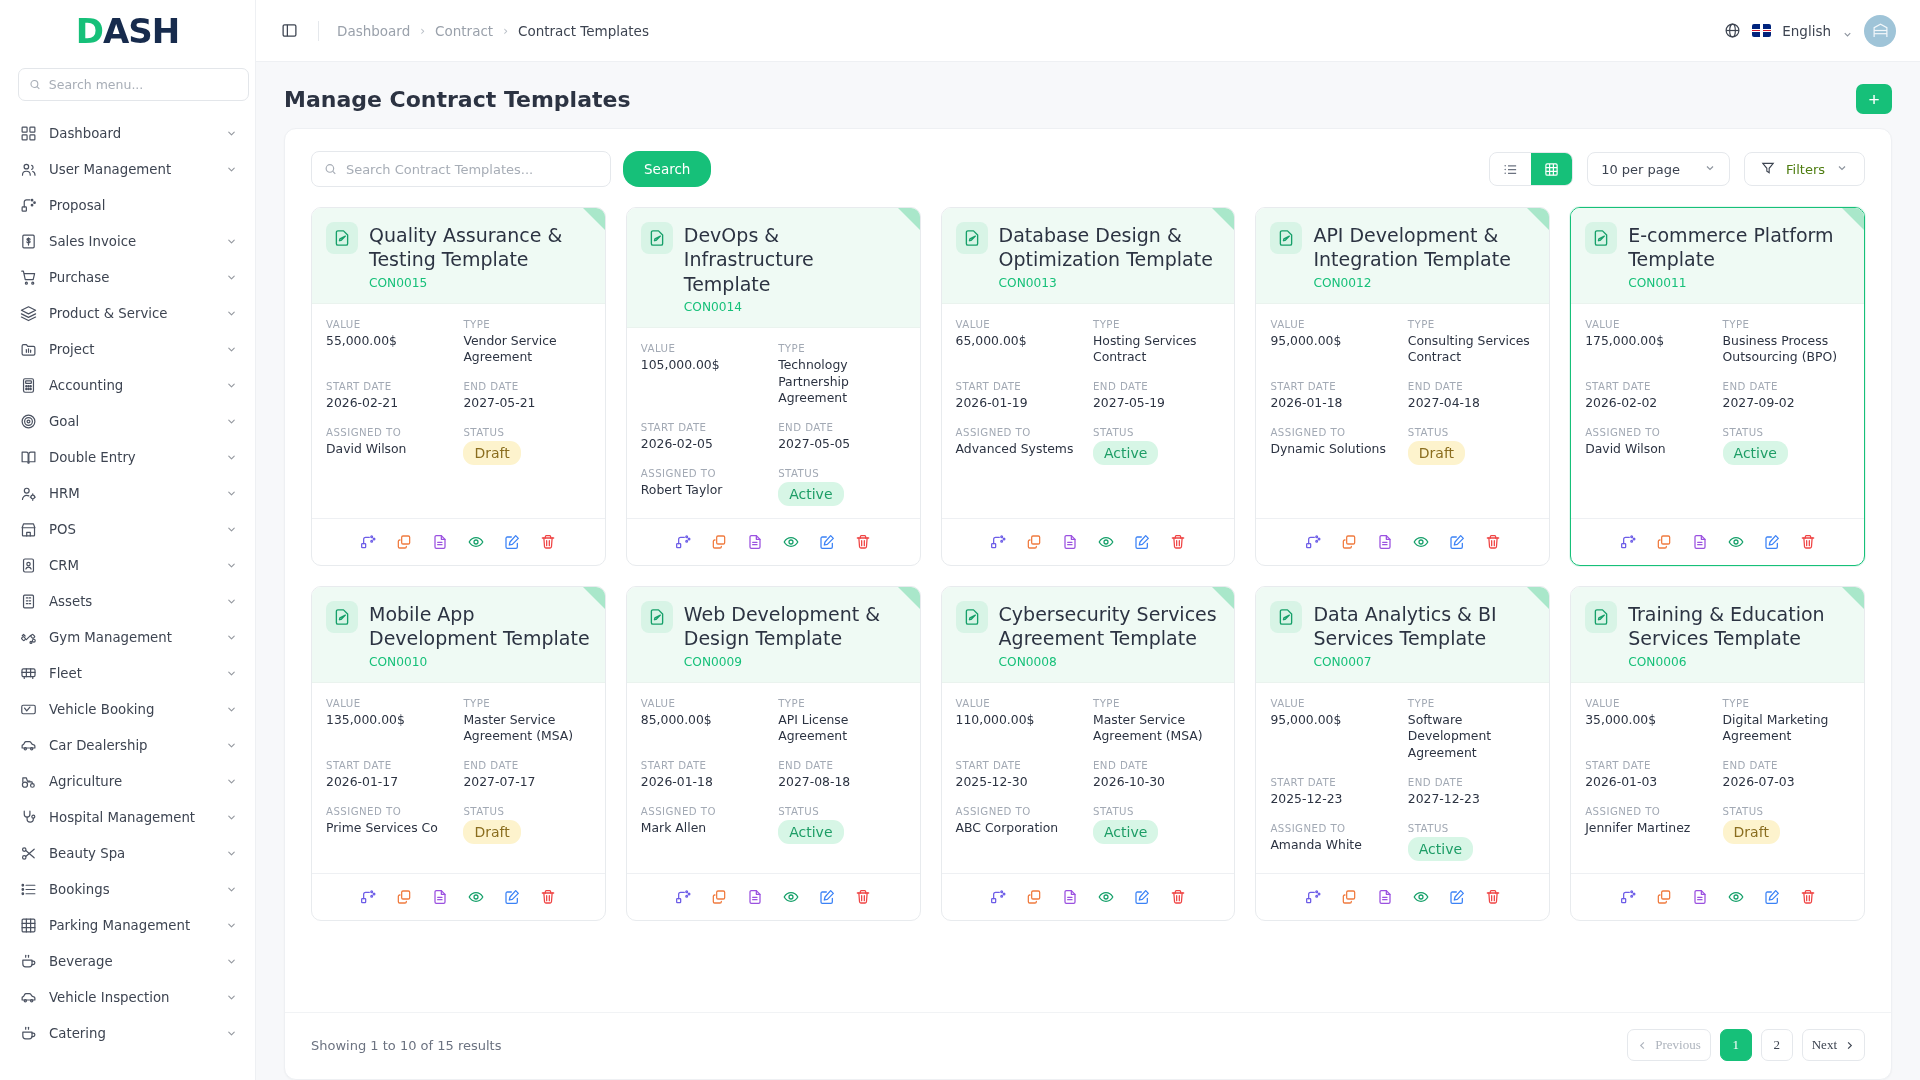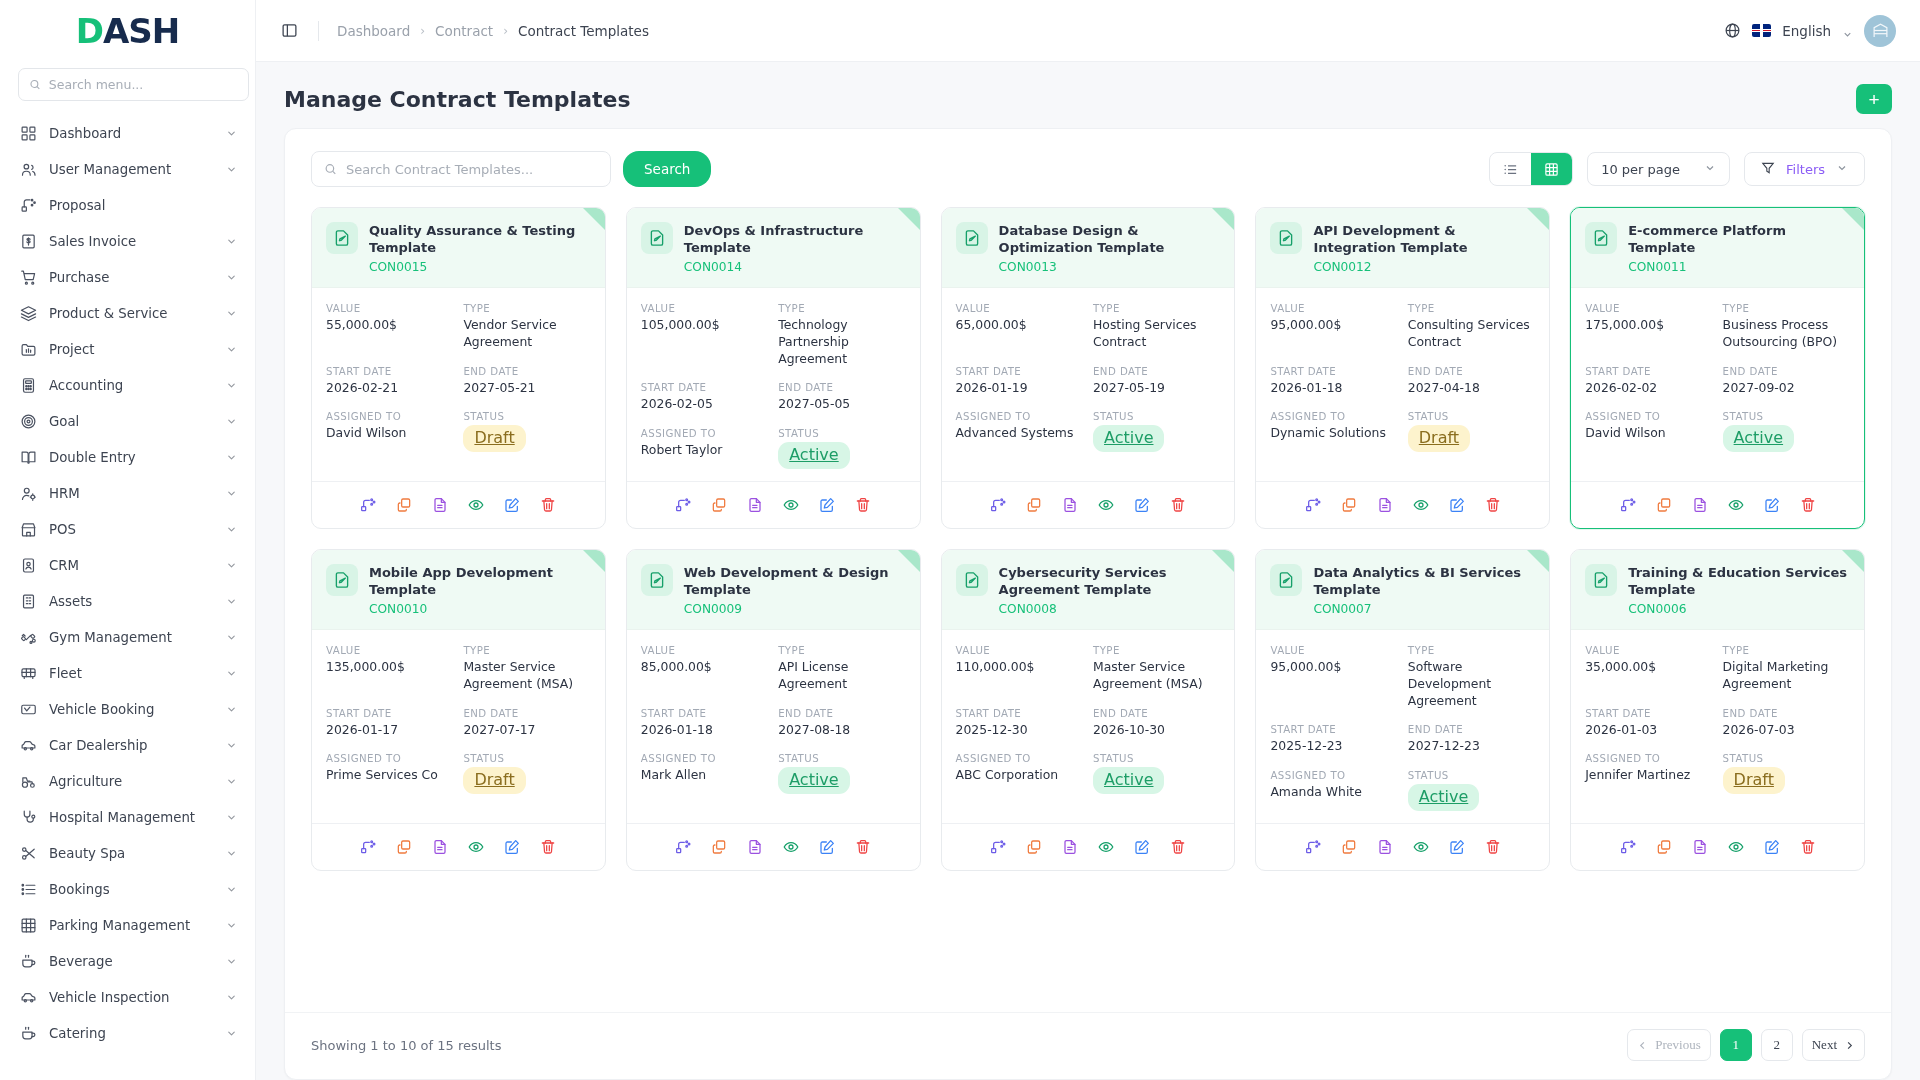--- a/index.html
+++ b/index.html
@@ -97,21 +97,21 @@
   .toolbar-right{ margin-left:auto; display:flex; align-items:center; gap:14px; }
   .view-toggle{ display:flex; border:1px solid #e5e8ec; border-radius:8px; overflow:hidden; height:34px; }
   .view-toggle div{ width:41px; display:flex;align-items:center;justify-content:center;cursor:pointer;color:#6b7280;}
   .view-toggle div.active{ background:#16c079; color:#fff; }
   .sel-box{
     height:34px; border:1px solid #e5e8ec; border-radius:8px; display:flex; align-items:center;
     gap:24px; padding: 0 13px; font-size:13px; color:#3d4451; cursor:pointer; background:#fff;
   }
   .filters-box{
     height:34px; border:1px solid #e5e8ec; border-radius:8px; display:flex; align-items:center;
-    gap:11px; padding: 0 16px; font-size:13px; color:#8b5cf6; cursor:pointer; background:#fff;
+    gap:11px; padding: 0 16px; font-size:13px; color:#4d7c0f; cursor:pointer; background:#fff;
   }
 
   
   .grid-scroll{ flex:1; overflow:hidden; padding: 4px 26px 0 26px; min-height:0; }
   .grid{
     display:grid; grid-template-columns: repeat(5, 1fr); gap:20px;
   }
   .tcard{
     border:1px solid #e8ebee; border-radius:10px; background:#fff; overflow:hidden;
     display:flex; flex-direction:column; position:relative;
@@ -123,29 +123,29 @@
   }
   .tc-head::after{
     content:""; position:absolute; top:0; right:0;
     border-left: 22px solid transparent; border-top: 22px solid #a9e7ca;
   }
   .tc-ico{
     width:32px;height:32px;flex:0 0 32px;border-radius:8px;background:#d8f4e6;
     display:flex;align-items:center;justify-content:center;color:#16a06a;
   }
   .tc-htxt{ flex:1; min-width:0; padding-top:1px; }
-  .tc-name{ font-size:13px; font-weight:700; color:#2c3342; line-height:1.28; }
+  .tc-name{ font-size:19px; font-weight:400; color:#2c3342; line-height:1.28; }
   .tc-code{ font-size:12.2px; color:#16c079; margin-top:4px; }
   .tc-body{ padding: 15px 14px 12px 14px; flex:1; }
   .row2{ display:grid; grid-template-columns: 1fr 1fr; gap: 4px 10px; }
   .fl{ font-size:10.2px; letter-spacing:.45px; color:#a2a9b4; text-transform:uppercase; margin-bottom:3px;}
   .fv{ font-size:12.4px; color:#2c3342; line-height:1.35; }
   .blk{ margin-bottom:15px; }
   .badge{
-    display:inline-block; padding: 3px 11px; border-radius:11px; font-size:16px; line-height:1.3;text-decoration:underline;
+    display:inline-block; padding: 3px 11px; border-radius:11px; font-size:14px; line-height:1.3;
   }
   .badge.draft{ background:#fdf3cd; color:#8a6d1e; }
   .badge.active{ background:#d7f6e6; color:#1d9d66; }
   .tc-foot{
     border-top:1px solid #eef0f3; display:flex; align-items:center; justify-content:center;
     gap:10px; padding: 10px 6px; flex-wrap:nowrap;
   }
   .act{ width:26px;height:26px;display:flex;align-items:center;justify-content:center;cursor:pointer;}
   .act svg{ display:block; }
 

